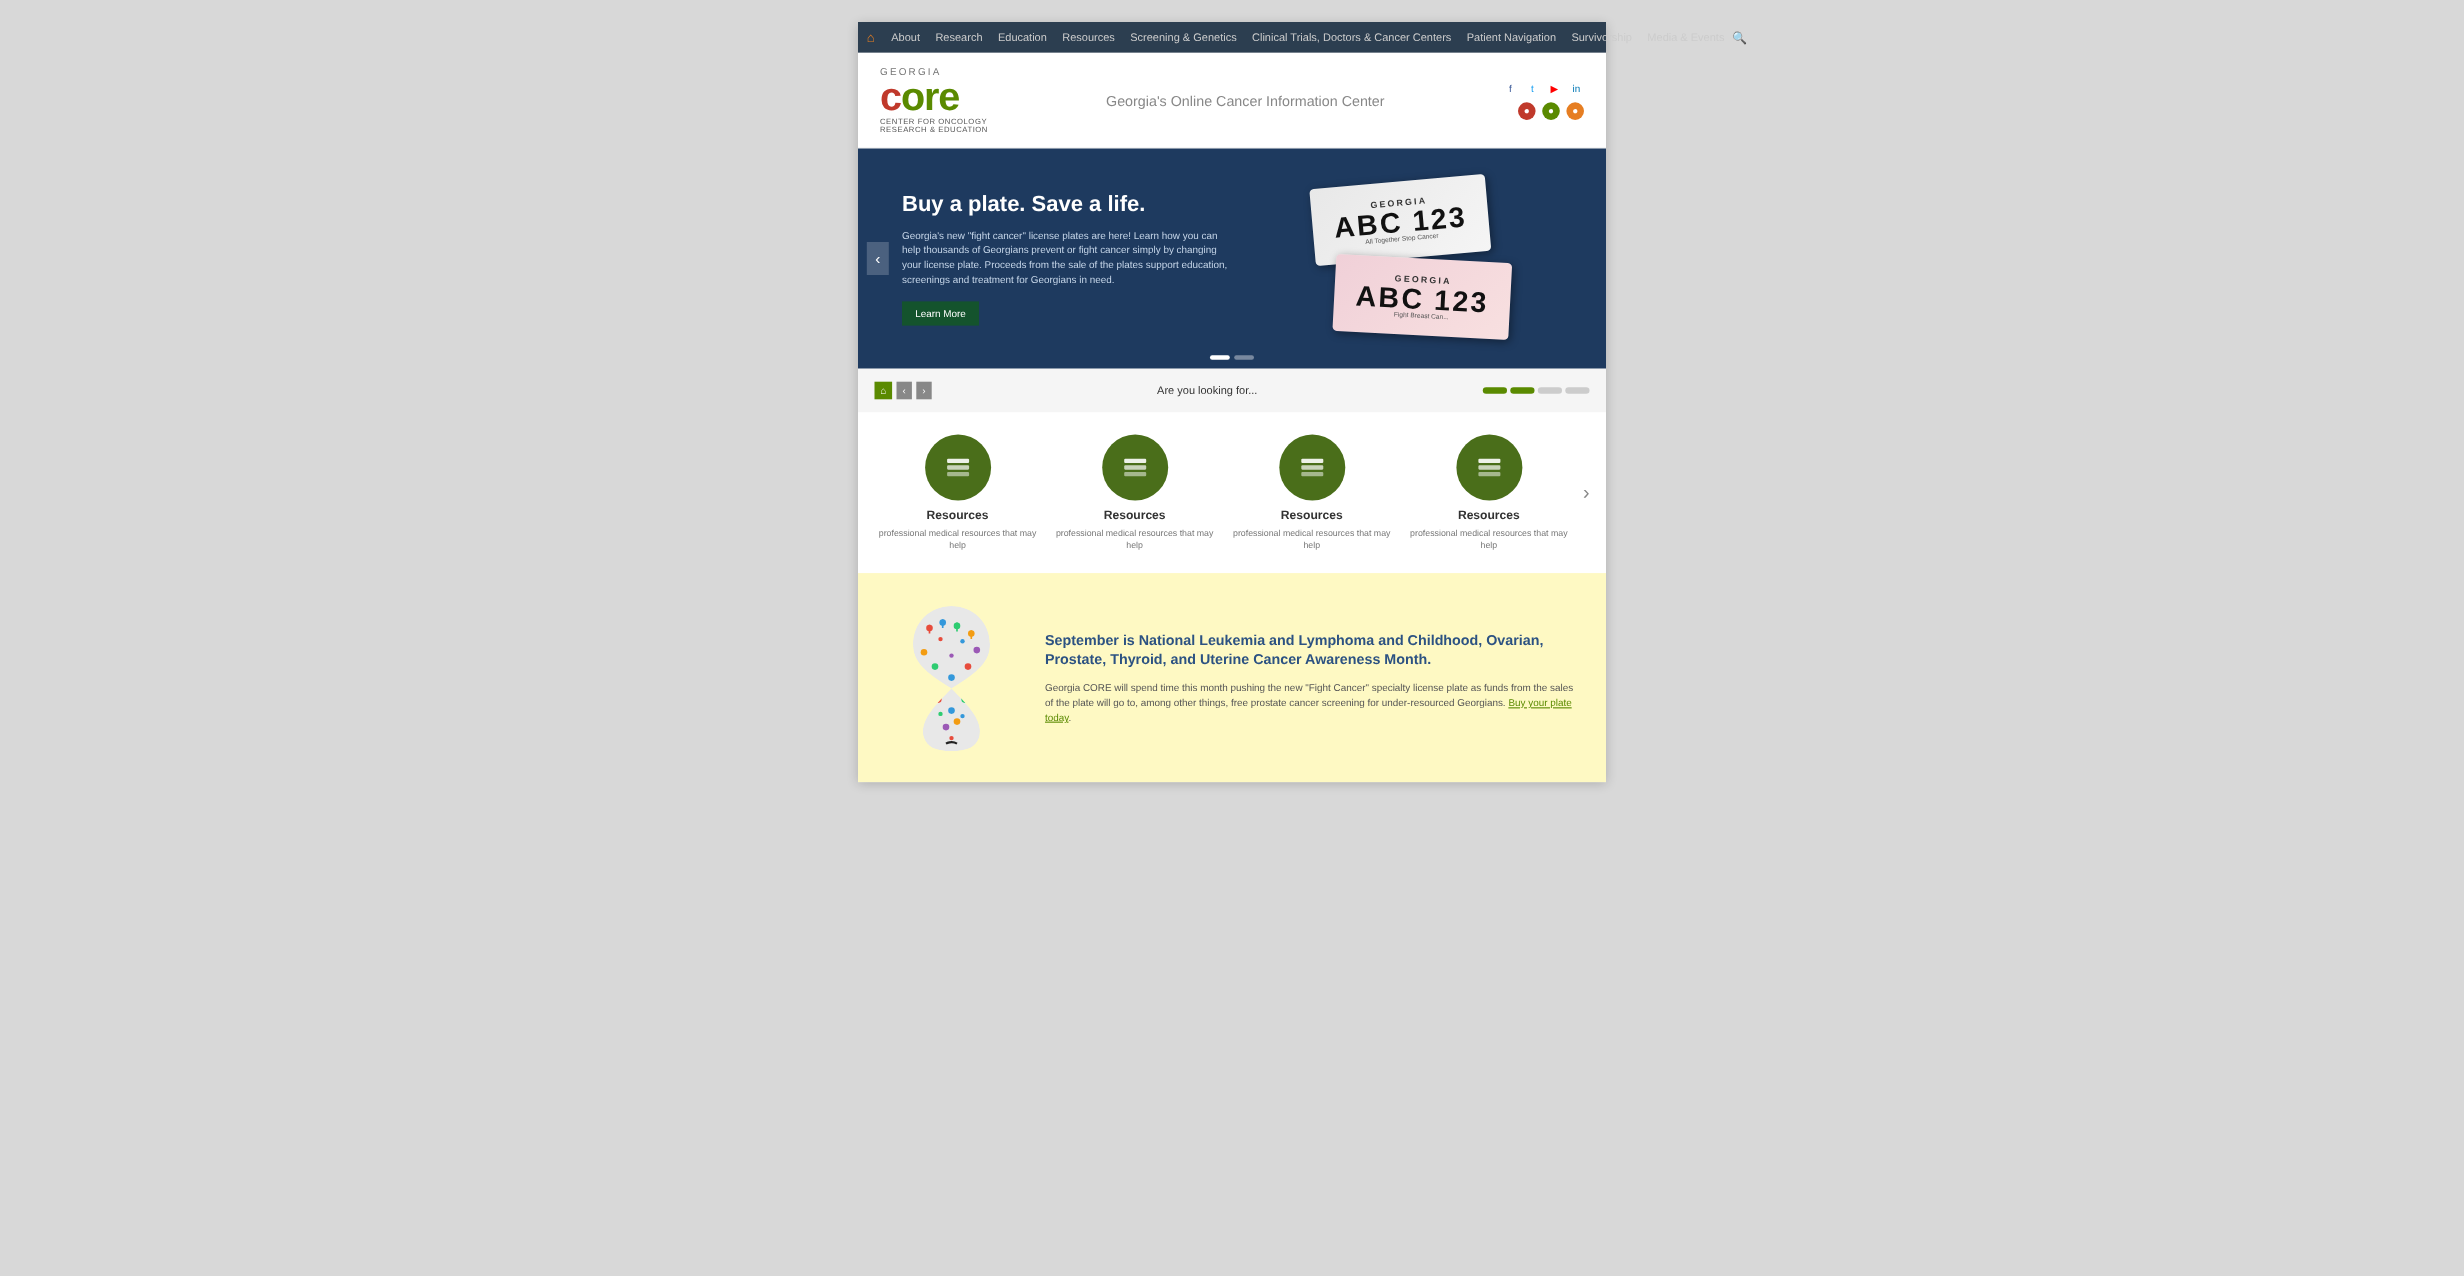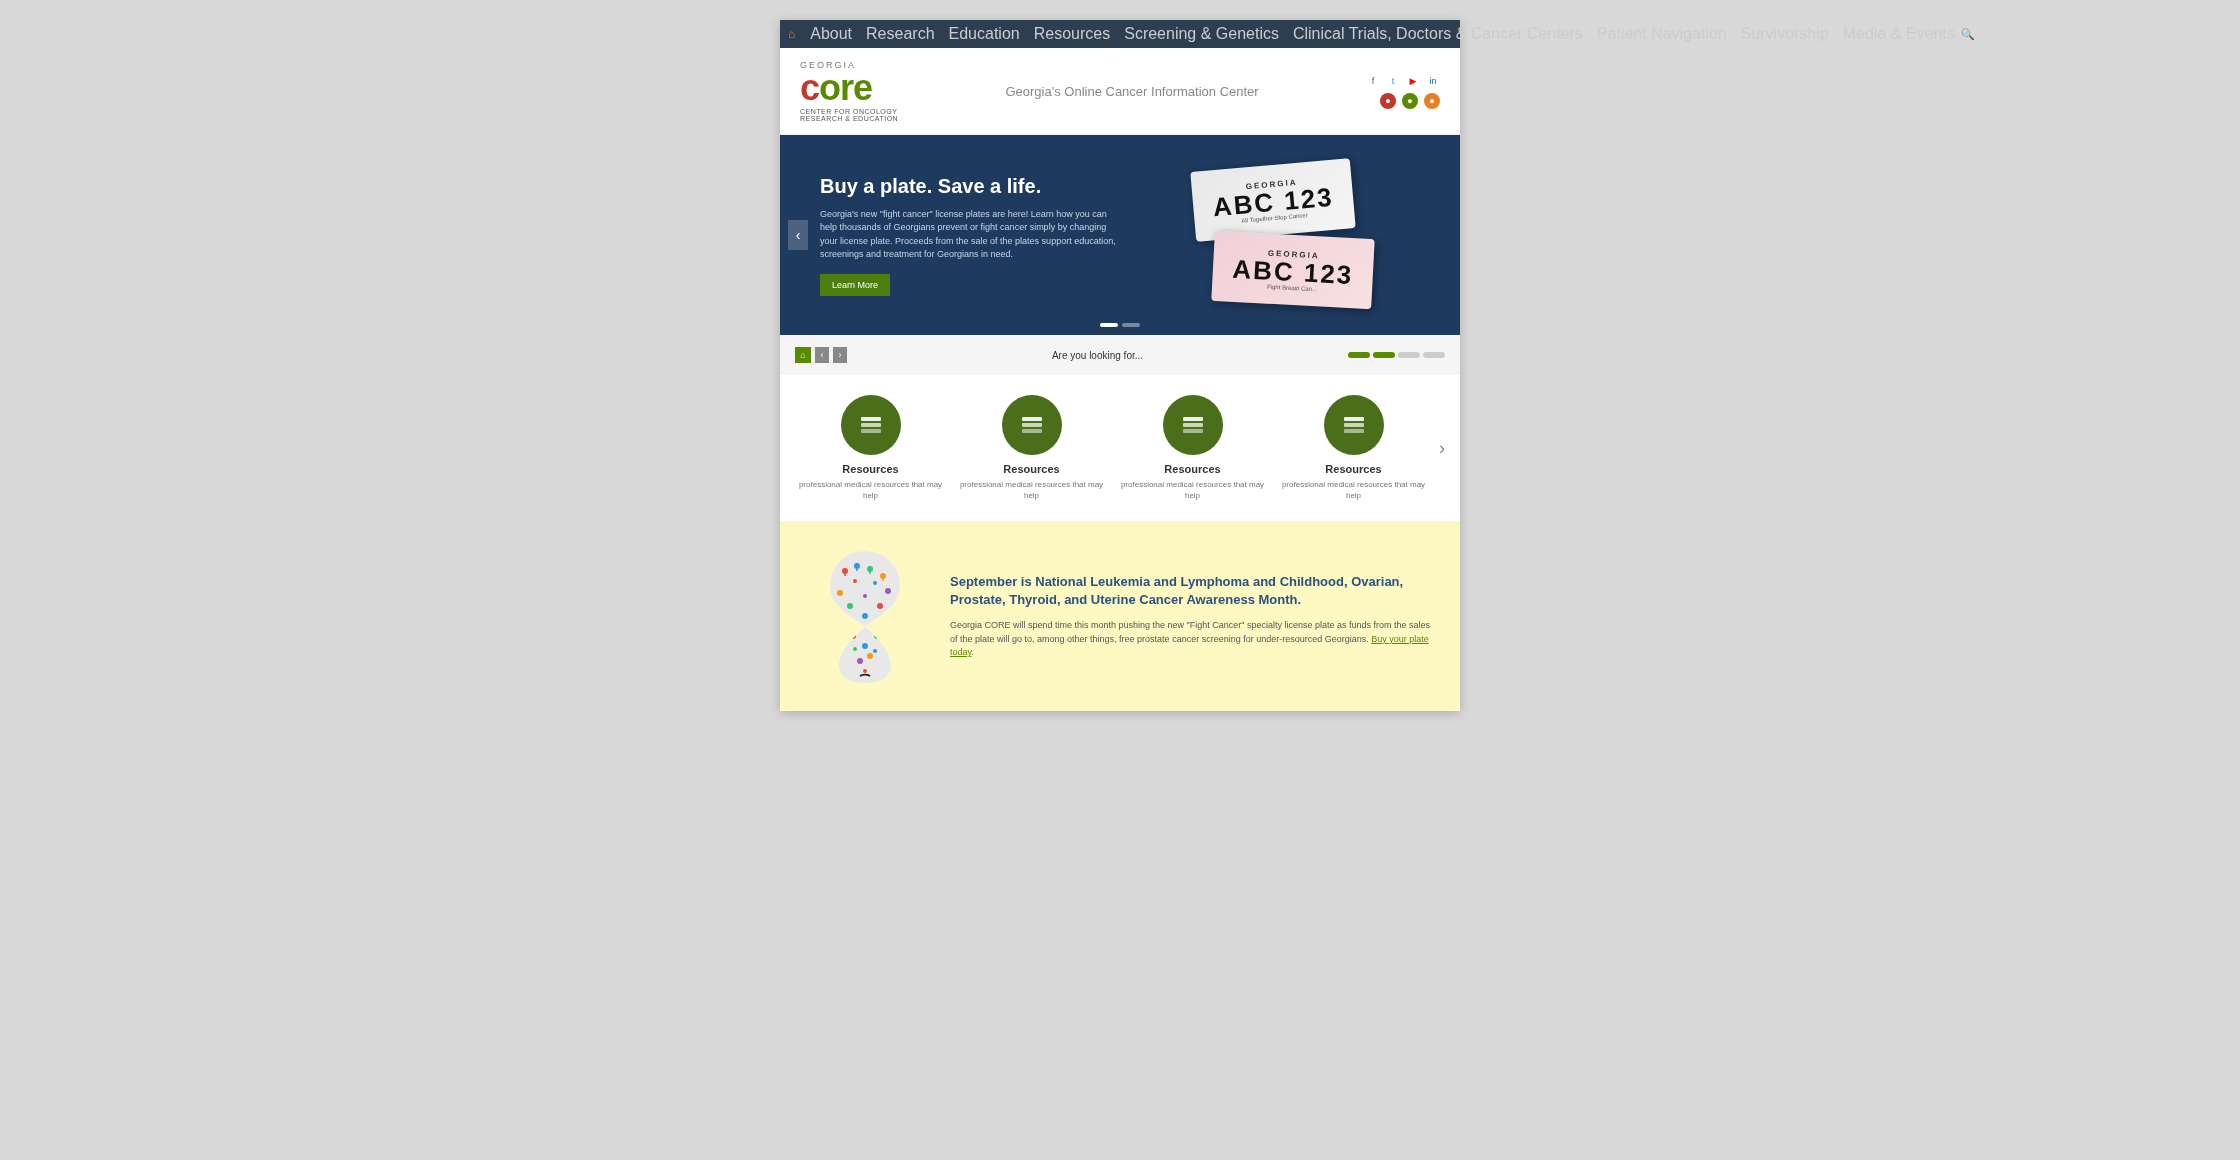--- a/index.html
+++ b/index.html
@@ -32,21 +32,21 @@
       margin-right: 8px;
       cursor: pointer;
     }
     .top-nav .nav-items {
       display: flex;
       flex: 1;
       gap: 0;
     }
     .top-nav .nav-item {
       color: #ccc;
-      font-size: 16px;
+      font-size: 10px;
       padding: 0 7px;
       cursor: pointer;
       white-space: nowrap;
     }
     .top-nav .search-icon {
       color: #ccc;
       font-size: 11px;
       cursor: pointer;
     }
 
@@ -159,21 +159,21 @@
       color: #fff;
       margin-bottom: 10px;
     }
     .hero-text {
       font-size: 9px;
       color: #c5d5e8;
       line-height: 1.5;
       margin-bottom: 12px;
     }
     .hero-btn {
-      background: #4d7c0f;
+      background: #14532d;
       color: #fff;
       border: none;
       padding: 6px 12px;
       font-size: 9px;
       cursor: pointer;
       text-align: right;
     }
     .hero-image {
       position: absolute;
       right: 0;

